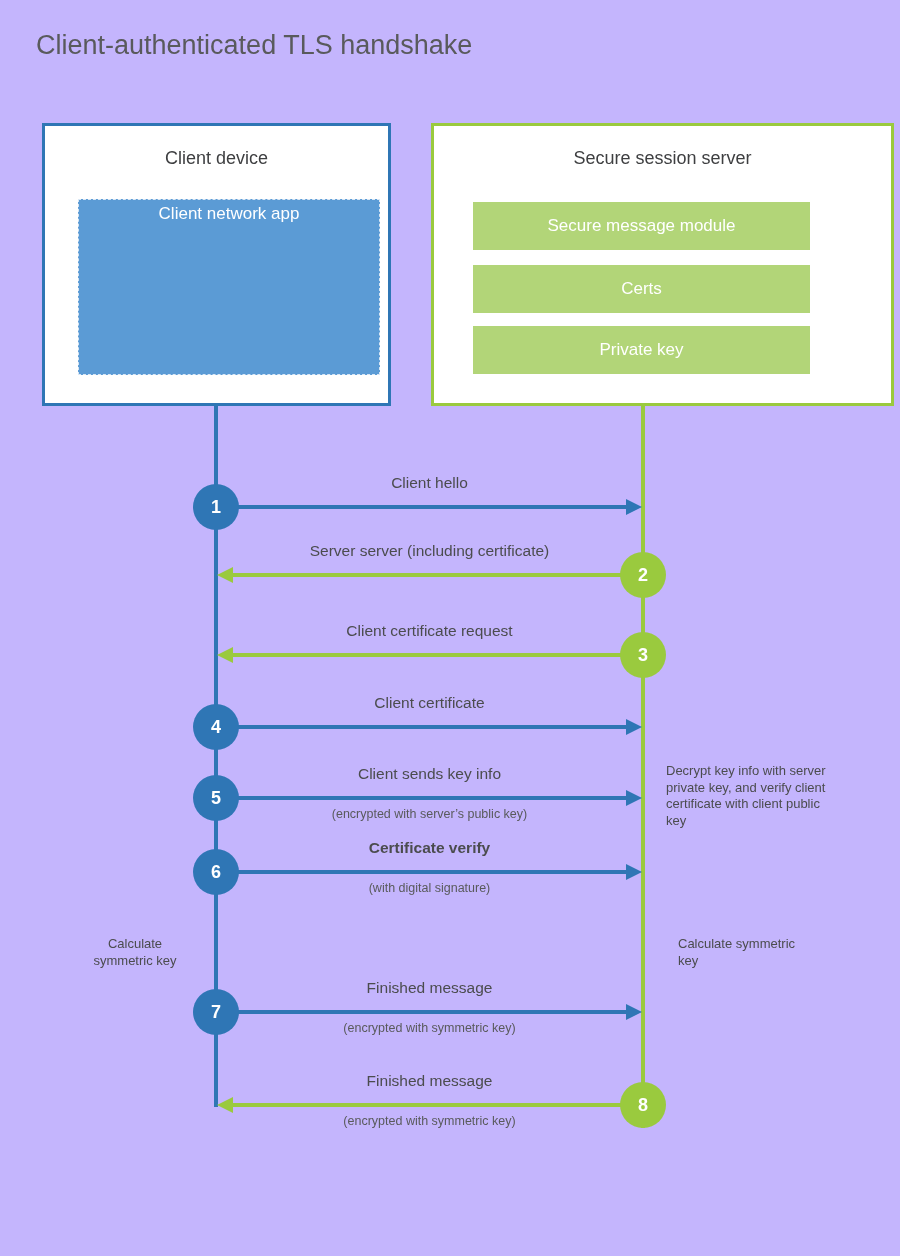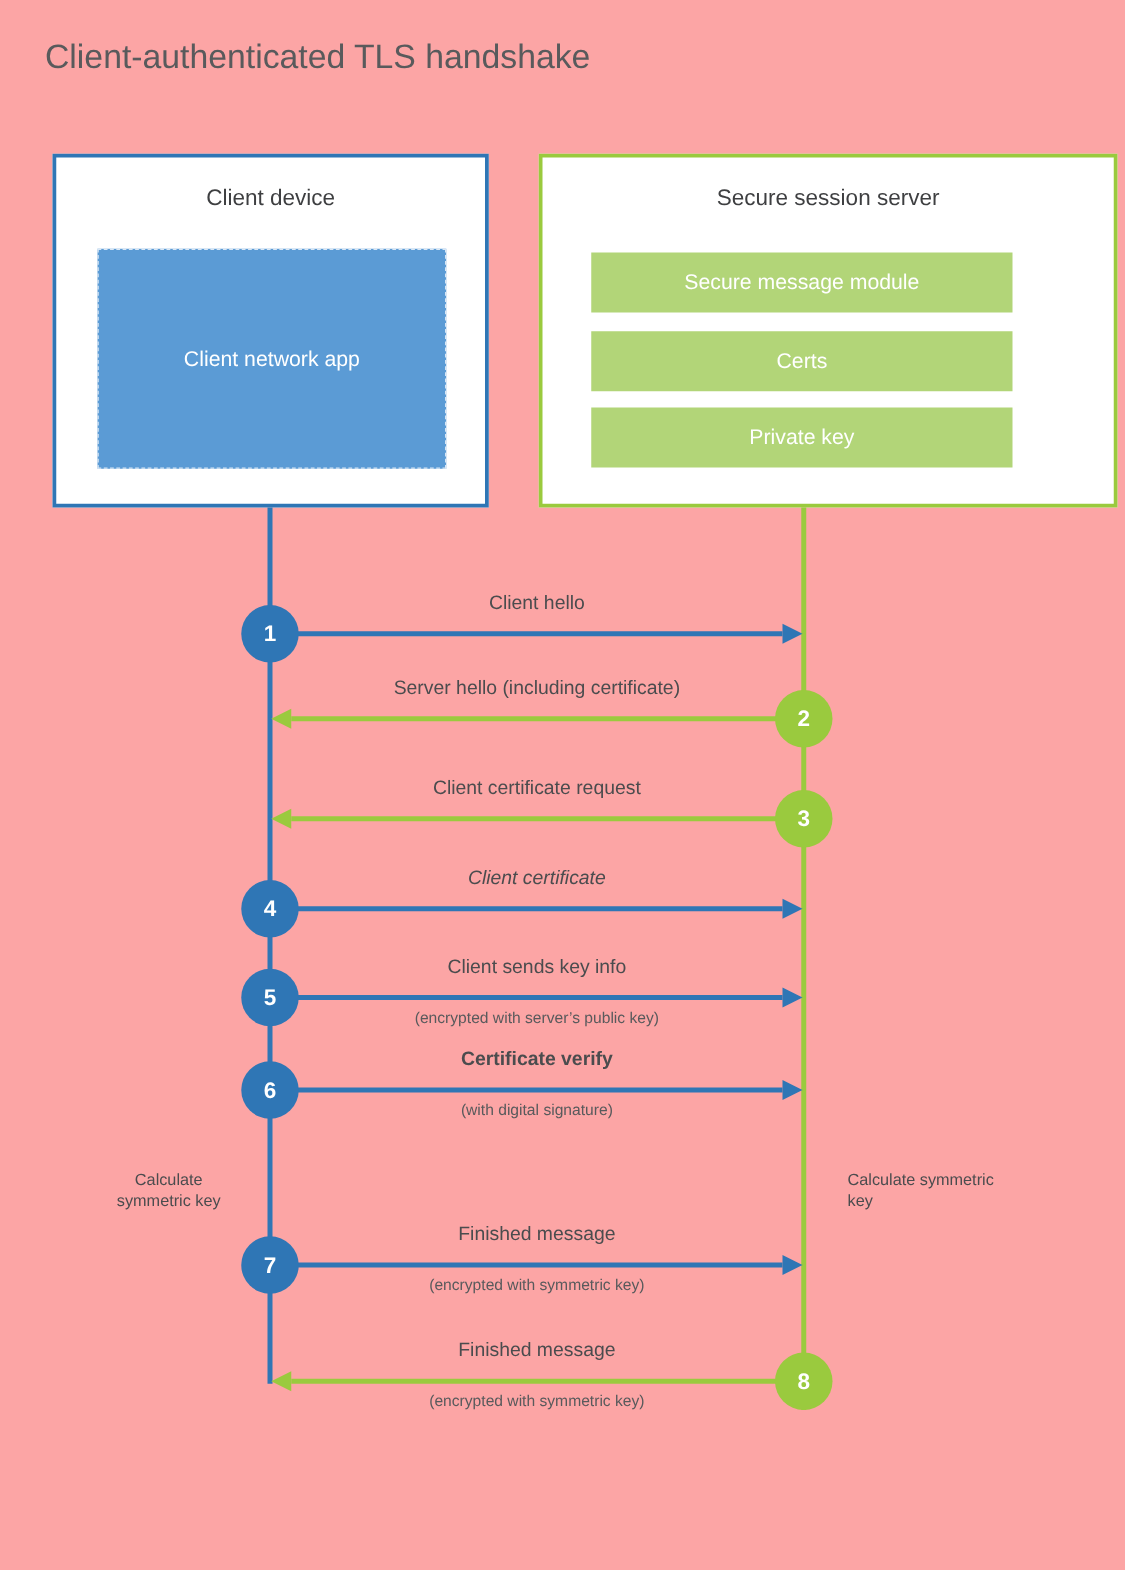--- a/index.html
+++ b/index.html
@@ -7,39 +7,39 @@
     --blue-fill:#5B9BD5;
     --green:#9ACA3E;
     --green-fill:#B2D578;
     --ink-dark:#3E3F41;
     --ink-mid:#4B4C4E;
     --ink-soft:#595A5C;
   }
   *{margin:0;padding:0;box-sizing:border-box;}
   body{background:#fff;}
   .canvas{
-    position:relative;width:900px;height:1256px;background:#fca5a5;overflow:hidden;
+    position:relative;width:900px;height:1256px;background:#c4b5fd;overflow:hidden;
     font-family:"Liberation Sans","DejaVu Sans",sans-serif;
   }
   .page-title{
     position:absolute;left:36px;top:30px;
     font-size:27px;font-weight:300;color:var(--ink-soft);
   }
   
   .actor-box{position:absolute;top:123px;height:283px;background:#fff;}
   .actor-box.blue{left:42px;width:349px;border:3px solid var(--blue);}
   .actor-box.green{left:431px;width:463px;border:3px solid var(--green);}
   .actor-title{
     position:absolute;left:0;right:0;top:22px;text-align:center;
     font-size:18px;font-weight:normal;color:var(--ink-dark);
   }
   .app-box{
-    position:absolute;left:33px;top:73px;width:279px;height:176px;
+    position:absolute;left:33px;top:73px;width:302px;height:176px;
     background:var(--blue-fill);border:1px dashed #D9E7F5;
-    display:flex;align-items:center;justify-content:center;text-align:center;
+    display:flex;align-items:flex-start;justify-content:center;text-align:center;
     color:#fff;font-size:17px;line-height:27px;
   }
   .app-box span{max-width:180px;}
   .module-bar{
     position:absolute;left:39px;width:337px;height:48px;background:var(--green-fill);
     display:flex;align-items:center;justify-content:center;
     color:#fff;font-size:17px;
   }
   .module-bar.m0{top:76px;} .module-bar.m1{top:139px;} .module-bar.m2{top:200px;}
   
@@ -108,35 +108,35 @@
       <div>
     <div class="step-line blue" style="top: 505px; left: 216px; width: 410px;"></div>
     <div class="head right blue" style="top: 499px; left: 626px;"></div>
     <div class="step-label" style="top: 474px;">Client hello</div>
 
     <div class="step-circle blue" style="left: 193px; top: 484px;">1</div>
   </div>
       <div>
     <div class="step-line green" style="top: 573px; left: 233px; width: 410px;"></div>
     <div class="head left green" style="top: 567px; left: 217px;"></div>
-    <div class="step-label" style="top: 542px;">Server hello (including certificate)</div>
+    <div class="step-label" style="top: 542px;">Server server (including certificate)</div>
 
     <div class="step-circle green" style="left: 620px; top: 552px;">2</div>
   </div>
       <div>
     <div class="step-line green" style="top: 653px; left: 233px; width: 410px;"></div>
     <div class="head left green" style="top: 647px; left: 217px;"></div>
     <div class="step-label" style="top: 622px;">Client certificate request</div>
 
     <div class="step-circle green" style="left: 620px; top: 632px;">3</div>
   </div>
       <div>
     <div class="step-line blue" style="top: 725px; left: 216px; width: 410px;"></div>
     <div class="head right blue" style="top: 719px; left: 626px;"></div>
-    <div class="step-label" style="top: 694px; font-style: italic;">Client certificate</div>
+    <div class="step-label" style="top: 694px;">Client certificate</div>
 
     <div class="step-circle blue" style="left: 193px; top: 704px;">4</div>
   </div>
       <div>
     <div class="step-line blue" style="top: 796px; left: 216px; width: 410px;"></div>
     <div class="head right blue" style="top: 790px; left: 626px;"></div>
     <div class="step-label" style="top: 765px;">Client sends key info</div>
     <div class="step-sublabel" style="top: 807px;">(encrypted with server’s public key)</div>
     <div class="step-circle blue" style="left: 193px; top: 775px;">5</div>
   </div>
@@ -156,16 +156,17 @@
   </div>
       <div>
     <div class="step-line green" style="top: 1103px; left: 233px; width: 410px;"></div>
     <div class="head left green" style="top: 1097px; left: 217px;"></div>
     <div class="step-label" style="top: 1072px;">Finished message</div>
     <div class="step-sublabel" style="top: 1114px;">(encrypted with symmetric key)</div>
     <div class="step-circle green" style="left: 620px; top: 1082px;">8</div>
   </div>
     </div>
 
+  <div class="note decrypt">Decrypt key info with server private key, and verify client certificate with client public key</div>
   <div class="note calc-left">Calculate symmetric key</div>
   <div class="note calc-right">Calculate symmetric key</div>
 
 </div>
 
 </body></html>

